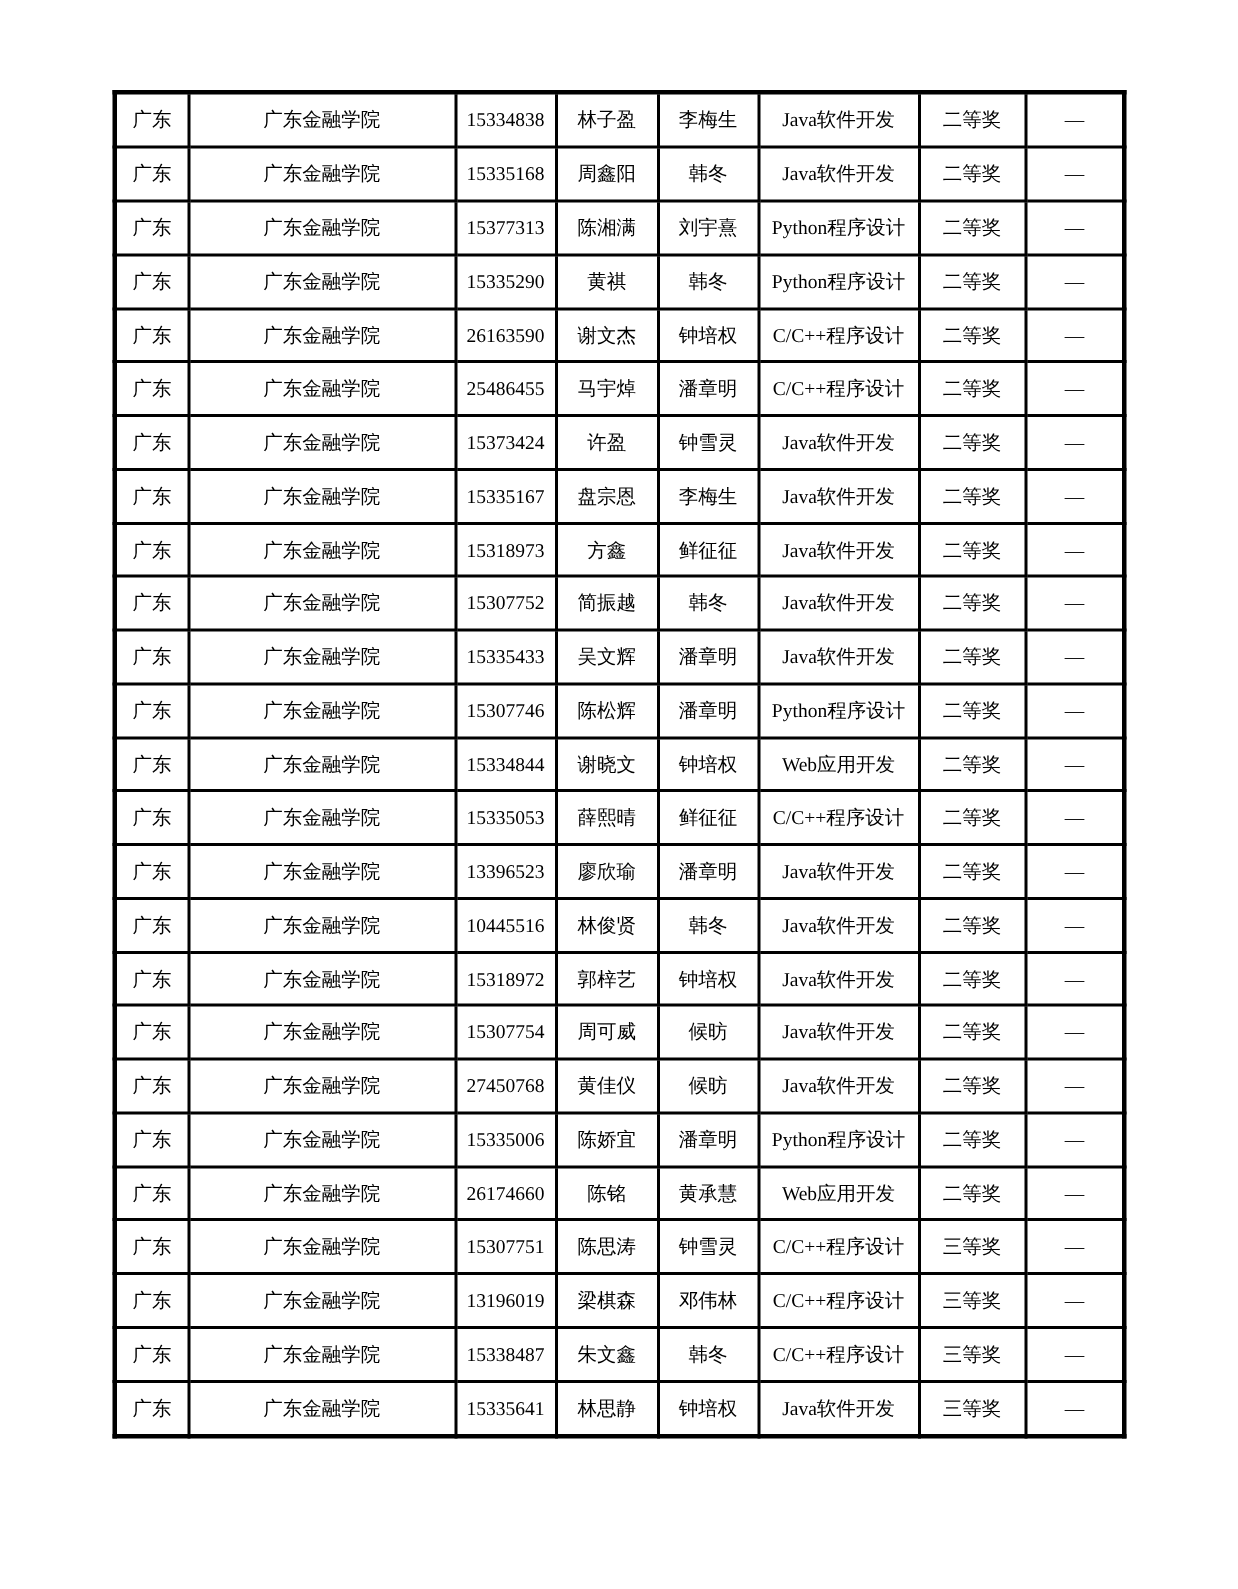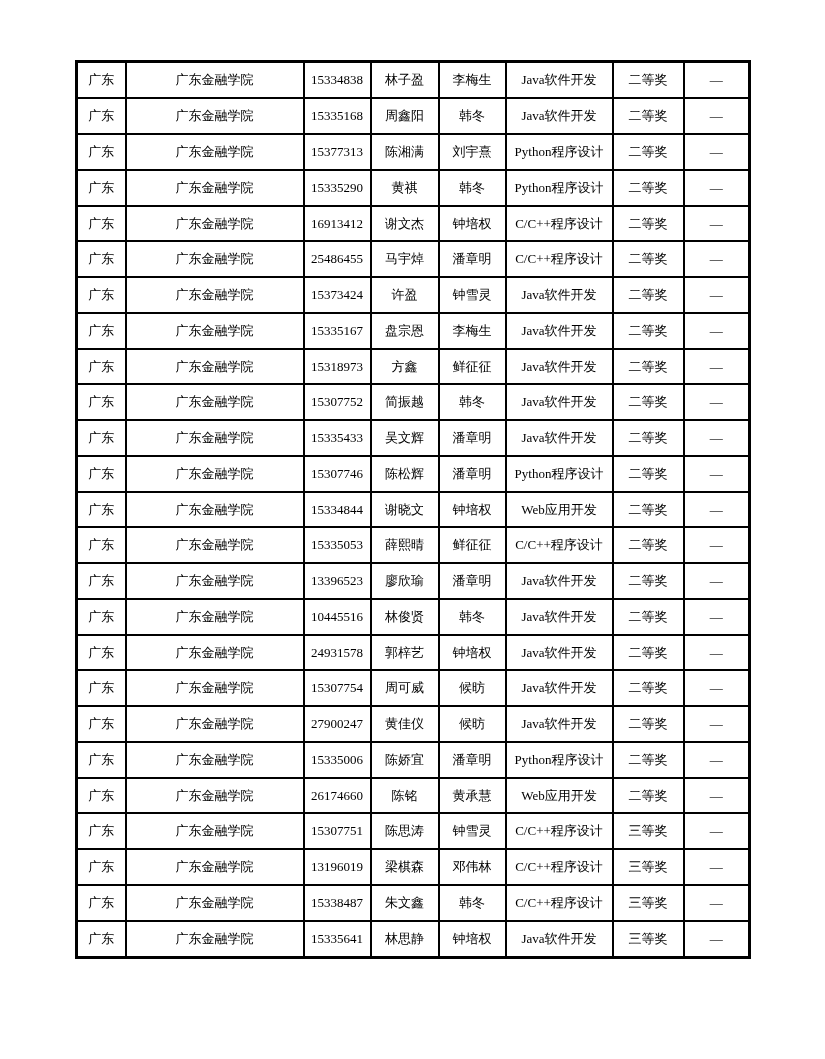--- a/index.html
+++ b/index.html
@@ -101,21 +101,21 @@
           <td>15335290</td>
           <td>黄祺</td>
           <td>韩冬</td>
           <td>Python程序设计</td>
           <td>二等奖</td>
           <td>—</td>
         </tr>
         <tr>
           <td>广东</td>
           <td>广东金融学院</td>
-          <td>16913412</td>
+          <td>26163590</td>
           <td>谢文杰</td>
           <td>钟培权</td>
           <td>C/C++程序设计</td>
           <td>二等奖</td>
           <td>—</td>
         </tr>
         <tr>
           <td>广东</td>
           <td>广东金融学院</td>
           <td>25486455</td>
@@ -221,41 +221,41 @@
           <td>10445516</td>
           <td>林俊贤</td>
           <td>韩冬</td>
           <td>Java软件开发</td>
           <td>二等奖</td>
           <td>—</td>
         </tr>
         <tr>
           <td>广东</td>
           <td>广东金融学院</td>
-          <td>24931578</td>
+          <td>15318972</td>
           <td>郭梓艺</td>
           <td>钟培权</td>
           <td>Java软件开发</td>
           <td>二等奖</td>
           <td>—</td>
         </tr>
         <tr>
           <td>广东</td>
           <td>广东金融学院</td>
           <td>15307754</td>
           <td>周可威</td>
           <td>候昉</td>
           <td>Java软件开发</td>
           <td>二等奖</td>
           <td>—</td>
         </tr>
         <tr>
           <td>广东</td>
           <td>广东金融学院</td>
-          <td>27900247</td>
+          <td>27450768</td>
           <td>黄佳仪</td>
           <td>候昉</td>
           <td>Java软件开发</td>
           <td>二等奖</td>
           <td>—</td>
         </tr>
         <tr>
           <td>广东</td>
           <td>广东金融学院</td>
           <td>15335006</td>

